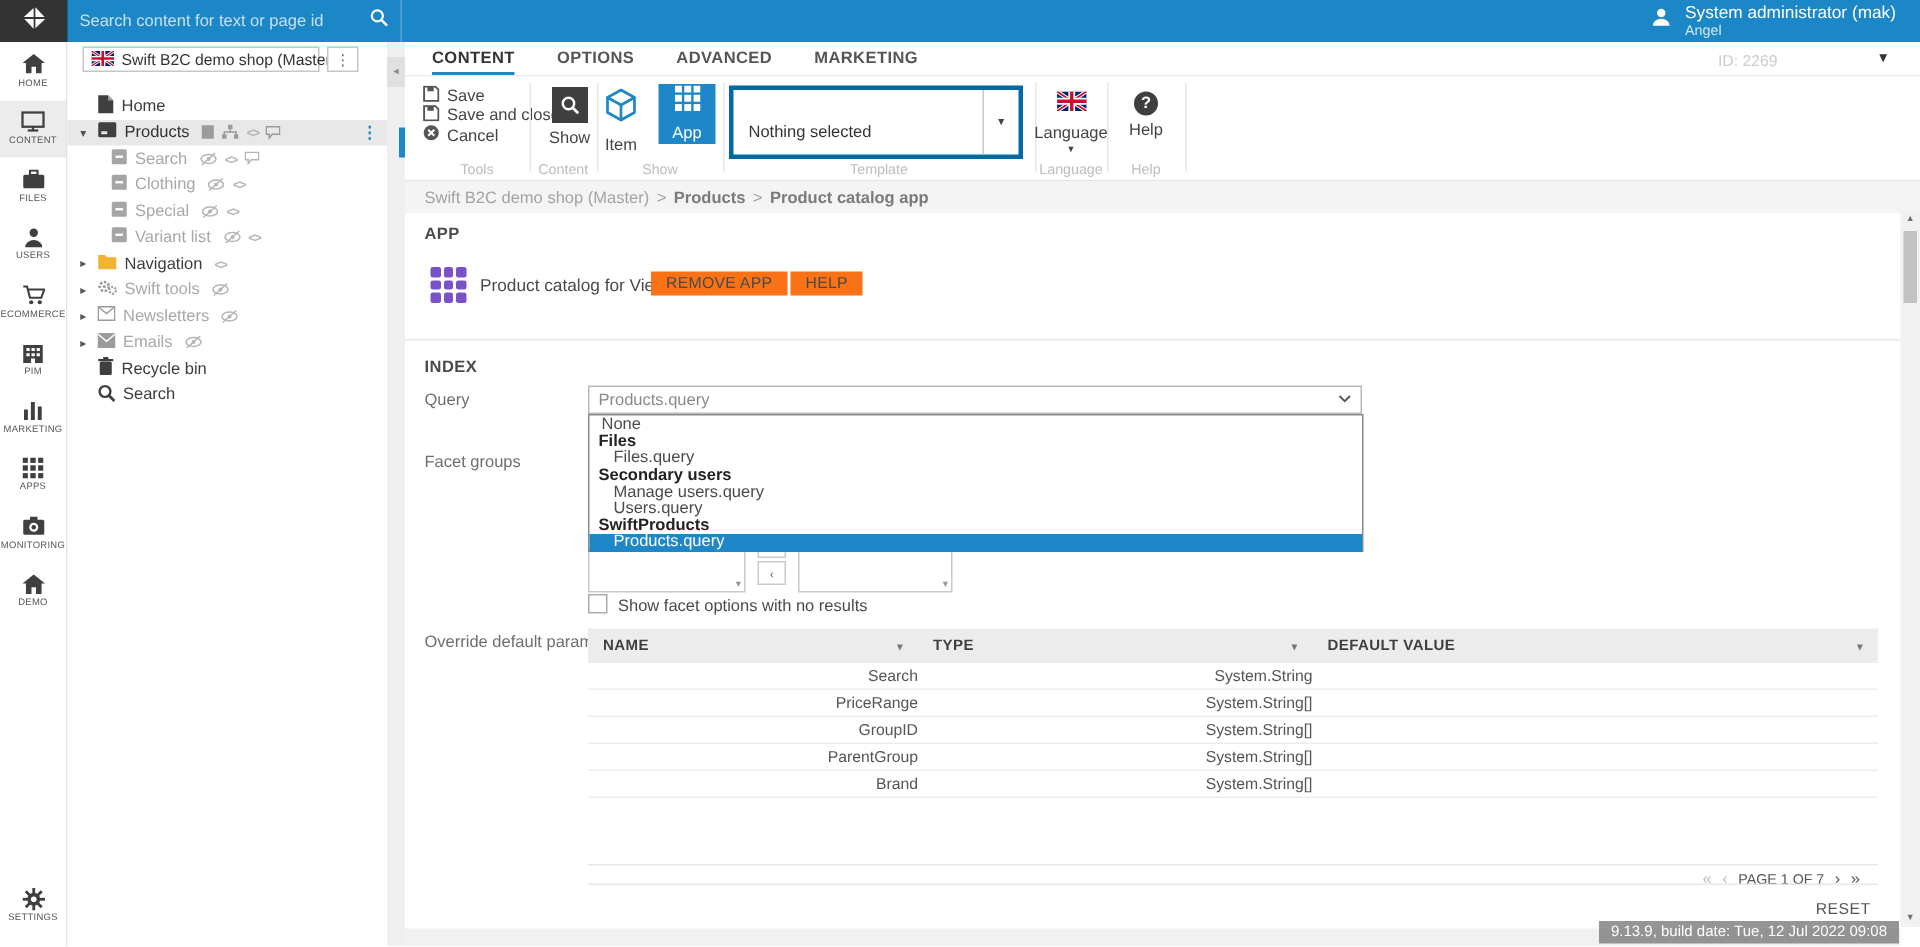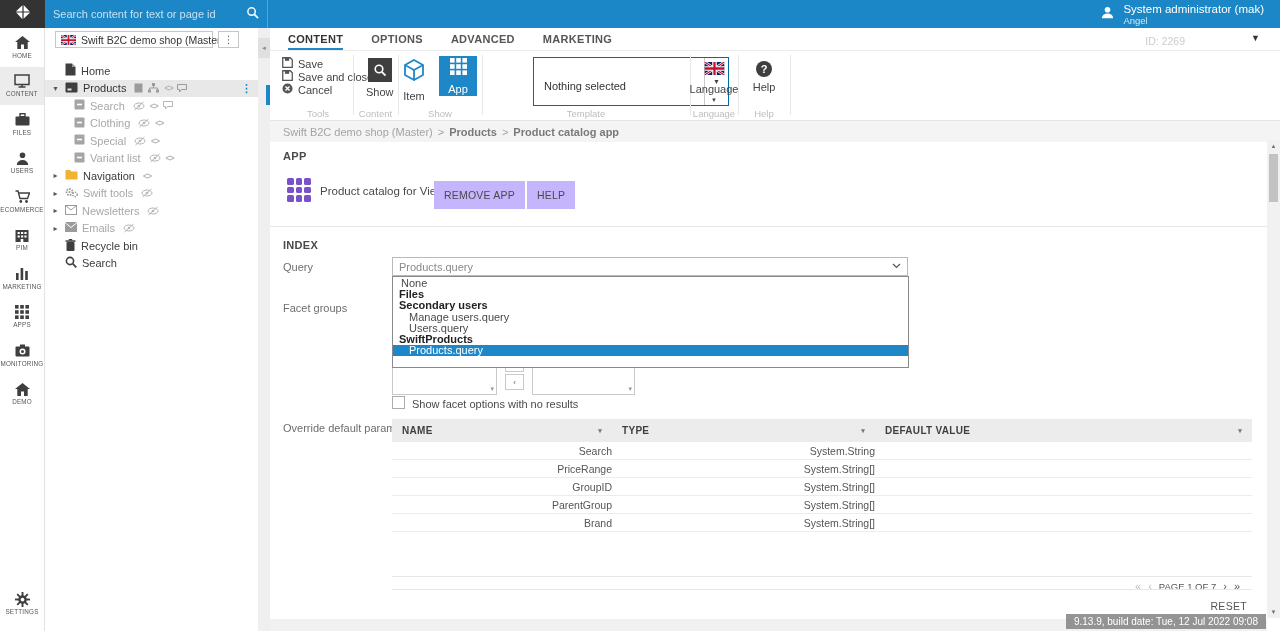--- a/index.html
+++ b/index.html
@@ -59,36 +59,36 @@
   
   .ribbon { left:270px; top:51px; width:1010px; height:70px; background:#fff; border-bottom:1px solid #e5e5e5; }
   .vsep { position:absolute; top:4px; height:60px; width:1px; background:#e8e8e8; }
   .grp-label { position:absolute; top:57px; font-size:9.5px; color:#bdbdbd; text-align:center; }
   .tool-row { position:absolute; left:12px; display:flex; align-items:center; gap:5px; font-size:11px; color:#444; cursor:pointer; }
   .ribbon-sq { position:absolute; display:flex; flex-direction:column; align-items:center; cursor:pointer; }
   .showbtn { width:24px; height:24px; background:#3f3f3f; display:flex; align-items:center; justify-content:center; }
   .appbtn { position:absolute; left:169px; top:5px; width:38px; height:40px; background:#1e87c8; display:flex; flex-direction:column; align-items:center; justify-content:center; gap:4px; cursor:pointer; }
   .appbtn .lbl { color:#fff; font-size:11px; }
   .ribbon-txt { font-size:11px; color:#444; margin-top:4px; }
-  .template-dd { position:absolute; left:216px; top:6px; width:196px; height:49px; border:1px solid #0369a1; display:flex; cursor:pointer; background:#fff;margin-left:47px; }
+  .template-dd { position:absolute; left:216px; top:6px; width:196px; height:49px; border:3px solid #0369a1; display:flex; cursor:pointer; background:#fff; }
   .template-dd .val { flex:1; font-size:11px; color:#333; padding:22px 0 0 10px; }
   .template-dd .arrow { width:24px; border-left:1px solid #c9c9c9; display:flex; align-items:center; justify-content:center; font-size:7px; color:#444; }
   .helpcirc { width:16px; height:16px; border-radius:50%; background:#3f3f3f; color:#fff; font-size:11px; font-weight:bold; display:flex; align-items:center; justify-content:center; }
 
   
   .breadcrumb { left:270px; top:121px; width:1010px; height:21px; background:#f4f4f4; display:flex; align-items:center; padding-left:13px; font-size:11px; color:#a3a3a3; gap:5px; }
   .breadcrumb b { color:#7a7a7a; }
 
   
   .content { left:270px; top:142px; width:997px; height:477px; background:#fff; }
   .sec-h { position:absolute; font-size:11px; font-weight:bold; color:#4a4a4a; letter-spacing:.3px; }
   .flabel { position:absolute; font-size:11px; color:#6e6e6e; }
   .appicon { position:absolute; left:17px; top:36px; width:24px; height:24px; display:grid; grid-template-columns:repeat(3,1fr); gap:2px; }
   .appicon span { background:#7952c9; border-radius:1.5px; }
-  .gbtn { position:absolute; height:28px; background:#c4b5fd; border:none; font-size:10.5px; color:#4a4a4a; font-family:inherit; padding:0 10px; cursor:pointer; letter-spacing:.2px; }
+  .gbtn { position:absolute; height:16px; background:#f97316; border:none; font-size:10.5px; color:#4a4a4a; font-family:inherit; padding:0 10px; cursor:pointer; letter-spacing:.2px; }
   .divider { position:absolute; left:0px; width:997px; height:1px; background:#e7e7e7; }
 
   .qselect { position:absolute; left:122px; top:115px; width:516px; height:19px; border:1px solid #b9b9b9; background:#fff; display:flex; align-items:center; padding:0 6px; font-size:11px; color:#8a8a8a; cursor:pointer; }
   .qselect .chev { margin-left:auto; font-size:8px; color:#555; }
   .ddlist { position:absolute; left:122px; top:134px; width:517px; height:92px; background:#fff; border:1px solid #8a8a8a; z-index:20; font-size:11px; color:#4a4a4a; padding-top:1px; }
   .ddopt { height:11.2px; line-height:11.2px; padding-left:8px; white-space:nowrap; cursor:pointer; }
   .ddopt.grp { font-weight:bold; color:#222; padding-left:6px; }
   .ddopt.child { padding-left:16px; }
   .ddopt.hl { background:#1e87c8; color:#fff; }
 
@@ -667,20 +667,21 @@
     </div>
     <div class="midbtn" style="left:235px;top:214px;">›</div>
     <div class="midbtn" style="left:235px;top:232px;">‹</div>
     <div class="facetbox" style="left:262px;width:103px;">
       <span class="corner">▾</span>
     </div>
 
     <div class="ddlist">
       <div class="ddopt">None</div>
       <div class="ddopt grp">Files</div>
+      <div class="ddopt child">Files.query</div>
       <div class="ddopt grp">Secondary users</div>
       <div class="ddopt child">Manage users.query</div>
       <div class="ddopt child">Users.query</div>
       <div class="ddopt grp">SwiftProducts</div>
       <div class="ddopt child hl">Products.query</div>
     </div>
 
     <div class="checkbox"></div>
     <div class="cblabel">Show facet options with no results</div>
 

